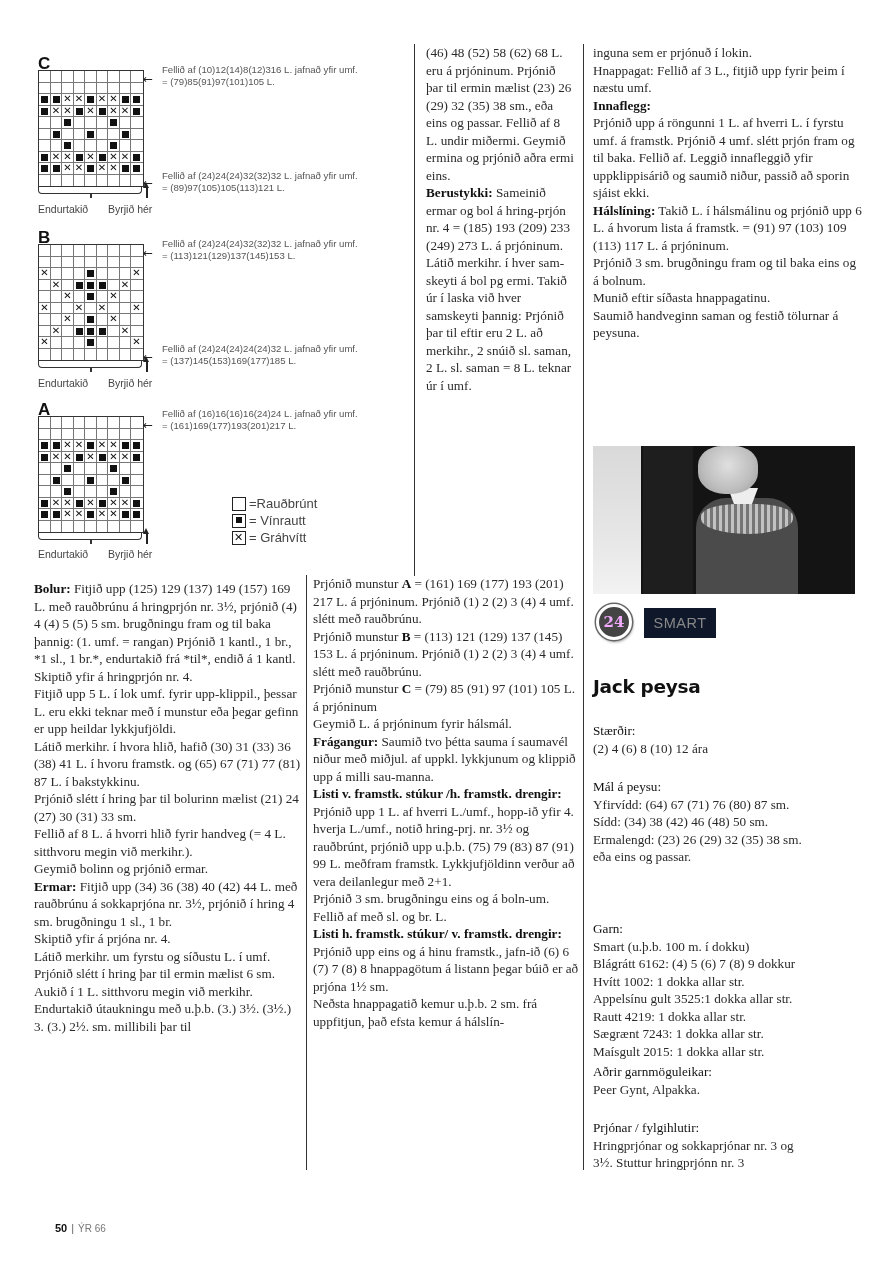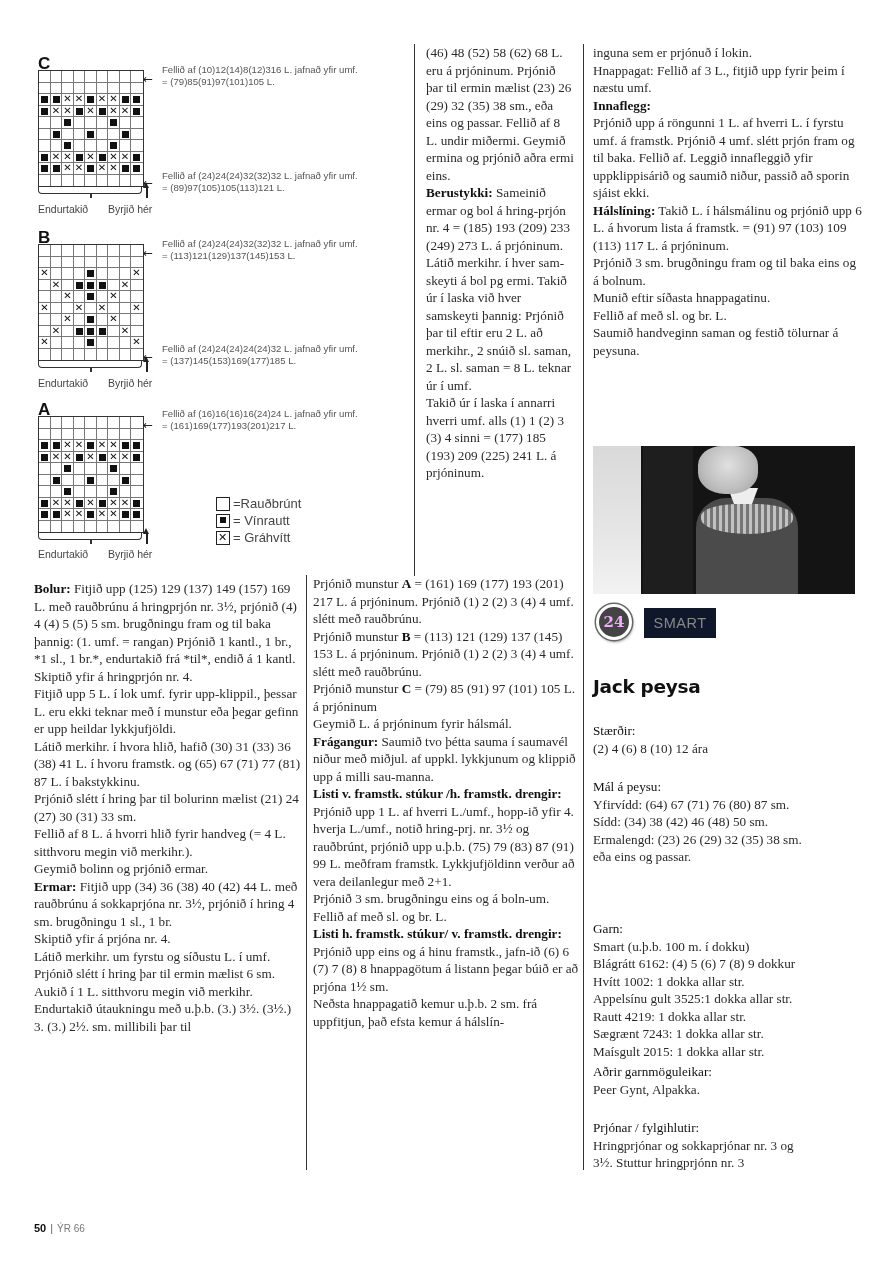--- a/index.html
+++ b/index.html
@@ -16,21 +16,21 @@
   .cell.x::after { content: "\2715"; position: absolute; left: 0; top: -1px; width: 11px; text-align: center; font-size: 10px; font-weight: bold; color: #111; font-family: "DejaVu Sans", sans-serif; }
   .brace { position: absolute; height: 8px; border: 1.5px solid #333; border-top: none; border-radius: 0 0 4px 4px; }
   .brace::after { content: ""; position: absolute; left: 50%; bottom: -5px; width: 1.5px; height: 5px; background: #333; }
   .chart-label { position: absolute; font-family: "Liberation Sans", sans-serif; font-size: 10.5px; color: #444; white-space: nowrap; }
   .arrow-left { position: absolute; font-size: 12px; color: #222; font-family: "DejaVu Sans", sans-serif; }
   .arrow-up { position: absolute; width: 1.5px; background: #222; }
   .arrow-up::before { content: ""; position: absolute; left: -3px; top: -4px; border-left: 3.5px solid transparent; border-right: 3.5px solid transparent; border-bottom: 6px solid #222; }
   .note { position: absolute; left: 162px; font-family: "Liberation Sans", sans-serif; font-size: 9.6px; line-height: 12px; color: #555; white-space: nowrap; }
 
   .legend { position: absolute; left: 216px; top: 495px; font-family: "Liberation Sans", sans-serif; font-size: 13px; color: #444; }
-  .legend-row { display: flex; align-items: center; height: 17px; }
+  .legend-row { display: flex; align-items: center; height: 17px; margin-left: 16px; }
   .legend-box { width: 14px; height: 14px; border: 1.5px solid #222; margin-right: 3px; position: relative; background: #fff; }
   .legend-box.f::after { content: ""; position: absolute; left: 2.5px; top: 2.5px; width: 6px; height: 6px; background: #111; }
   .legend-box.x::after { content: "\2715"; position: absolute; left: 0; top: -1px; width: 11px; text-align: center; font-size: 11px; color: #111; font-family: "DejaVu Sans", sans-serif; }
 
   
   .col { position: absolute; }
   .col1-text { left: 34px; top: 580px; width: 270px; }
   .col2-top { left: 426px; top: 44px; width: 148px; }
   .col2-bottom { left: 313px; top: 575px; width: 266px; }
   .col3-top { left: 593px; top: 44px; width: 270px; }
@@ -47,21 +47,21 @@
 
   .badge { position: absolute; left: 596px; top: 604px; width: 36px; height: 36px; border-radius: 50%; background: #444; border: 3px solid #fff; box-shadow: 0 0 0 1.5px #666, 1px 2px 3px rgba(0,0,0,.4); color: #f0abfc; font-family: "DejaVu Serif", serif; font-weight: bold; font-size: 15px; display: flex; align-items: center; justify-content: center; }
   .brand-tag { position: absolute; left: 644px; top: 608px; width: 72px; height: 30px; background: #0f172a; color: #888; font-family: "Liberation Sans", sans-serif; font-size: 14.5px; letter-spacing: .5px; display: flex; align-items: center; justify-content: center; }
 
   .title { position: absolute; left: 593px; top: 676px; font-family: "DejaVu Sans", sans-serif; font-weight: bold; font-size: 18.5px; color: #111; letter-spacing: -0.3px; }
 
   .info { position: absolute; left: 593px; width: 270px; }
   .info .h { font-weight: normal; color: #111; }
 
   .footer { position: absolute; left: 34px; top: 1222px; font-family: "Liberation Sans", sans-serif; font-size: 11px; color: #333; }
-  .footer b { font-weight: bold; color: #111; }
+  .footer b { font-weight: bold; color: #111; margin-left: 21px; }
   .footer .sep { margin: 0 4px; color: #666; }
   .footer .mag { color: #777; font-size: 10px; }
 </style>
 </head>
 <body>
 
 <div>
   <div class="chart-letter" style="left:38px;top:54px;">C</div>
   <div class="grid" id="grid-0" style="left:38px;top:70px;">
       <div class="cell"></div>
@@ -415,21 +415,20 @@
     <p><span>Geymið bolinn og prjónið ermar.</span></p>
     <p><b>Ermar:</b><span> Fitjið upp (34) 36 (38) 40 (42) 44 L. með rauðbrúnu  á sokkaprjóna nr. 3½, prjónið í hring 4 sm. brugðningu 1 sl., 1 br.</span></p>
     <p><span>Skiptið yfir á prjóna nr. 4.</span></p>
     <p><span>Látið merkihr. um fyrstu og síðustu L. í umf. Prjónið slétt í hring þar til ermin mælist 6 sm.</span></p>
     <p><span>Aukið í 1 L. sitthvoru megin við merkihr. Endurtakið útaukningu með u.þ.b. (3.) 3½. (3½.) 3. (3.) 2½. sm. millibili þar til</span></p>
   </div>
 
 <div class="col col2-top serif" id="col2top">
     <p><span>(46) 48 (52) 58 (62) 68 L. eru á prjóninum. Prjónið þar til ermin mælist (23) 26 (29) 32 (35) 38 sm., eða eins og passar. Fellið af 8 L. undir miðermi. Geymið ermina og prjónið aðra ermi eins.</span></p>
     <p><b>Berustykki:</b><span> Sameinið ermar og bol á hring-prjón nr. 4 = (185) 193 (209) 233 (249) 273 L. á prjóninum. Látið merkihr. í hver sam-skeyti á bol pg ermi. Takið úr í laska við hver samskeyti þannig: Prjónið þar til eftir eru 2 L. að merkihr., 2 snúið sl. saman, 2 L. sl. saman = 8 L. teknar úr í umf.</span></p>
-    <p><span>Takið úr í laska í annarri hverri umf. alls (1) 1 (2) 3 (3) 4 sinni = (177) 185 (193) 209 (225) 241 L. á prjóninum.</span></p>
   </div>
 <div class="col col2-bottom serif" id="col2bottom">
     <p><span>Prjónið munstur </span><b>A</b><span> = (161) 169 (177) 193 (201) 217 L. á prjóninum. Prjónið (1) 2 (2) 3 (4) 4 umf. slétt með rauðbrúnu.</span></p>
     <p><span>Prjónið munstur </span><b>B</b><span> = (113) 121 (129) 137 (145) 153 L. á prjóninum. Prjónið (1) 2 (2) 3 (4) 4 umf. slétt með rauðbrúnu.</span></p>
     <p><span>Prjónið munstur </span><b>C</b><span> = (79) 85 (91) 97 (101) 105 L. á prjóninum</span></p>
     <p><span>Geymið L. á prjóninum fyrir hálsmál.</span></p>
     <p><b>Frágangur:</b><span> Saumið tvo þétta sauma í saumavél niður með miðjul. af uppkl. lykkjunum og klippið upp á milli sau-manna.</span></p>
     <p><b>Listi v. framstk. stúkur /h. framstk. drengir:</b></p>
     <p><span>Prjónið upp 1 L. af hverri L./umf., hopp-ið yfir 4. hverja L./umf., notið hring-prj. nr. 3½ og rauðbrúnt, prjónið upp u.þ.b. (75) 79 (83) 87 (91) 99 L. meðfram framstk. Lykkjufjöldinn verður að vera deilanlegur með 2+1.</span></p>
     <p><span>Prjónið 3 sm. brugðningu eins og á boln-um. Fellið af með sl. og br. L.</span></p>
@@ -439,21 +438,20 @@
   </div>
 
 <div class="col col3-top serif" id="col3top">
     <p><span>inguna sem er prjónuð í lokin.</span></p>
     <p><span>Hnappagat: Fellið af 3 L., fitjið upp fyrir þeim í næstu umf.</span></p>
     <p><b>Innaflegg:</b></p>
     <p><span>Prjónið upp á röngunni 1 L. af hverri L. í fyrstu umf. á framstk. Prjónið 4 umf. slétt prjón fram og til baka. Fellið af. Leggið innafleggið yfir uppklippisárið og saumið niður, passið að sporin sjáist ekki.</span></p>
     <p><b>Hálslíning:</b><span> Takið L. í hálsmálinu og prjónið upp 6 L. á hvorum lista á framstk. = (91) 97 (103) 109 (113) 117 L. á prjóninum.</span></p>
     <p><span>Prjónið 3 sm. brugðningu fram og til baka eins og á bolnum.</span></p>
     <p><span>Munið eftir síðasta hnappagatinu.</span></p>
-    <p><span>Fellið af með sl. og br. L.</span></p>
     <p><span>Saumið handveginn saman og festið tölurnar á peysuna.</span></p>
   </div>
 
 <div class="photo">
   <div class="wall"></div>
   <div class="door"></div>
   <div class="panel"></div>
   <div class="sweater"></div>
   <div class="yoke"></div>
   <div class="collar"></div>

